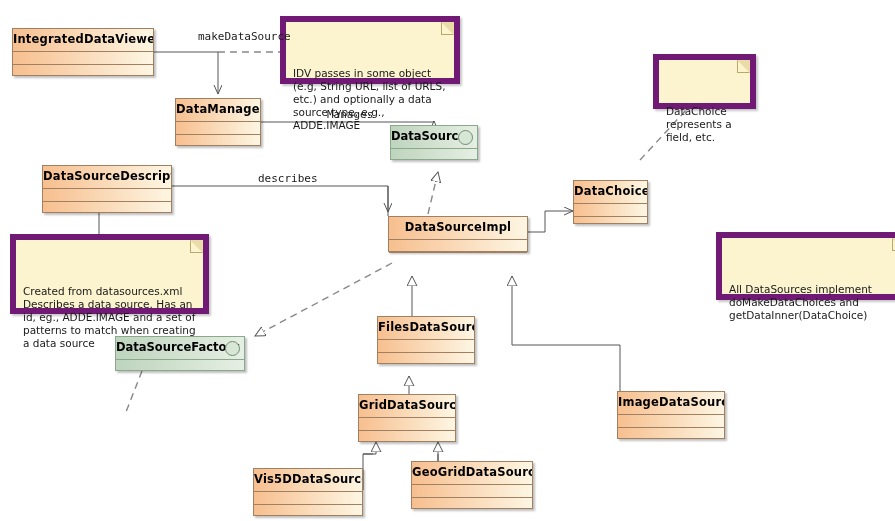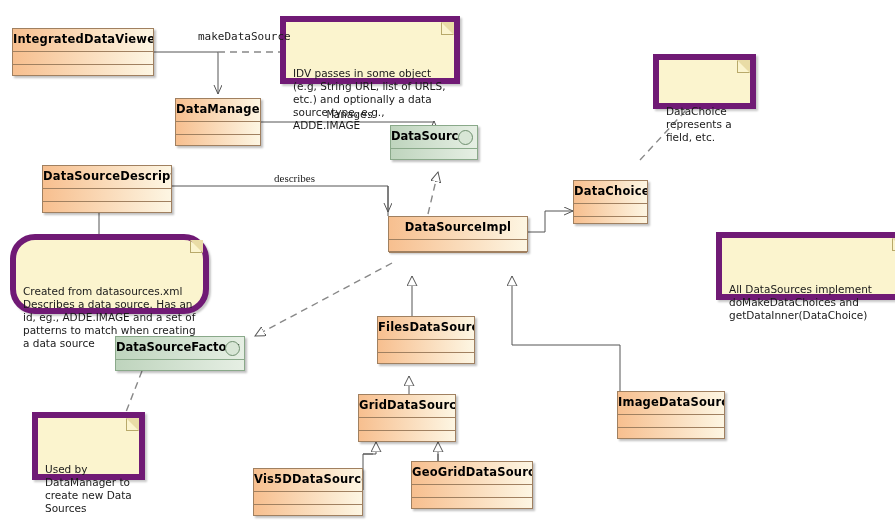--- a/index.html
+++ b/index.html
@@ -296,37 +296,32 @@
     <span class="note-fold-edge"></span>
     <span>IDV passes in some object (e.g, String URL, list of URLS, etc.) and optionally a data source type, e.g., ADDE.IMAGE</span>
   </div>
 
   <div class="uml-note" style="left:653px; top:38px; width:103px; height:55px;margin-top:16px;">
     <span class="note-fold"></span>
     <span class="note-fold-edge"></span>
     <span>DataChoice represents a field, etc.</span>
   </div>
 
-  <div class="uml-note" style="left:10px; top:234px; width:199px; height:80px;border-radius:25px;">
+  <div class="uml-note" style="left:10px; top:234px; width:199px; height:80px;">
     <span class="note-fold"></span>
     <span class="note-fold-edge"></span>
     <span>Created from datasources.xml Describes a data source. Has an id, eg., ADDE.IMAGE and a set of patterns to match when creating a data source</span>
   </div>
 
   <div class="uml-note" style="left:692px; top:232px; width:195px; height:68px;margin-left:24px;">
     <span class="note-fold"></span>
     <span class="note-fold-edge"></span>
     <span>All DataSources implement doMakeDataChoices and getDataInner(DataChoice)</span>
   </div>
 
-  <div class="uml-note" style="left:32px; top:412px; width:113px; height:68px;">
-    <span class="note-fold"></span>
-    <span class="note-fold-edge"></span>
-    <span>Used by DataManager to create new Data Sources</span>
-  </div>
 
   <div class="edge-label" style="left:166px; top:30px;margin-left:32px;">makeDataSource</div>
 
   <div class="edge-label" style="left:305px; top:108px;margin-left:22px;">Manages</div>
 
-  <div class="edge-label" style="left:274px; top:172px;font-family:Liberation Serif, serif;">describes</div>
+  <div class="edge-label" style="left:258px; top:172px;">describes</div>
 
 </div>
 
 </body></html>

